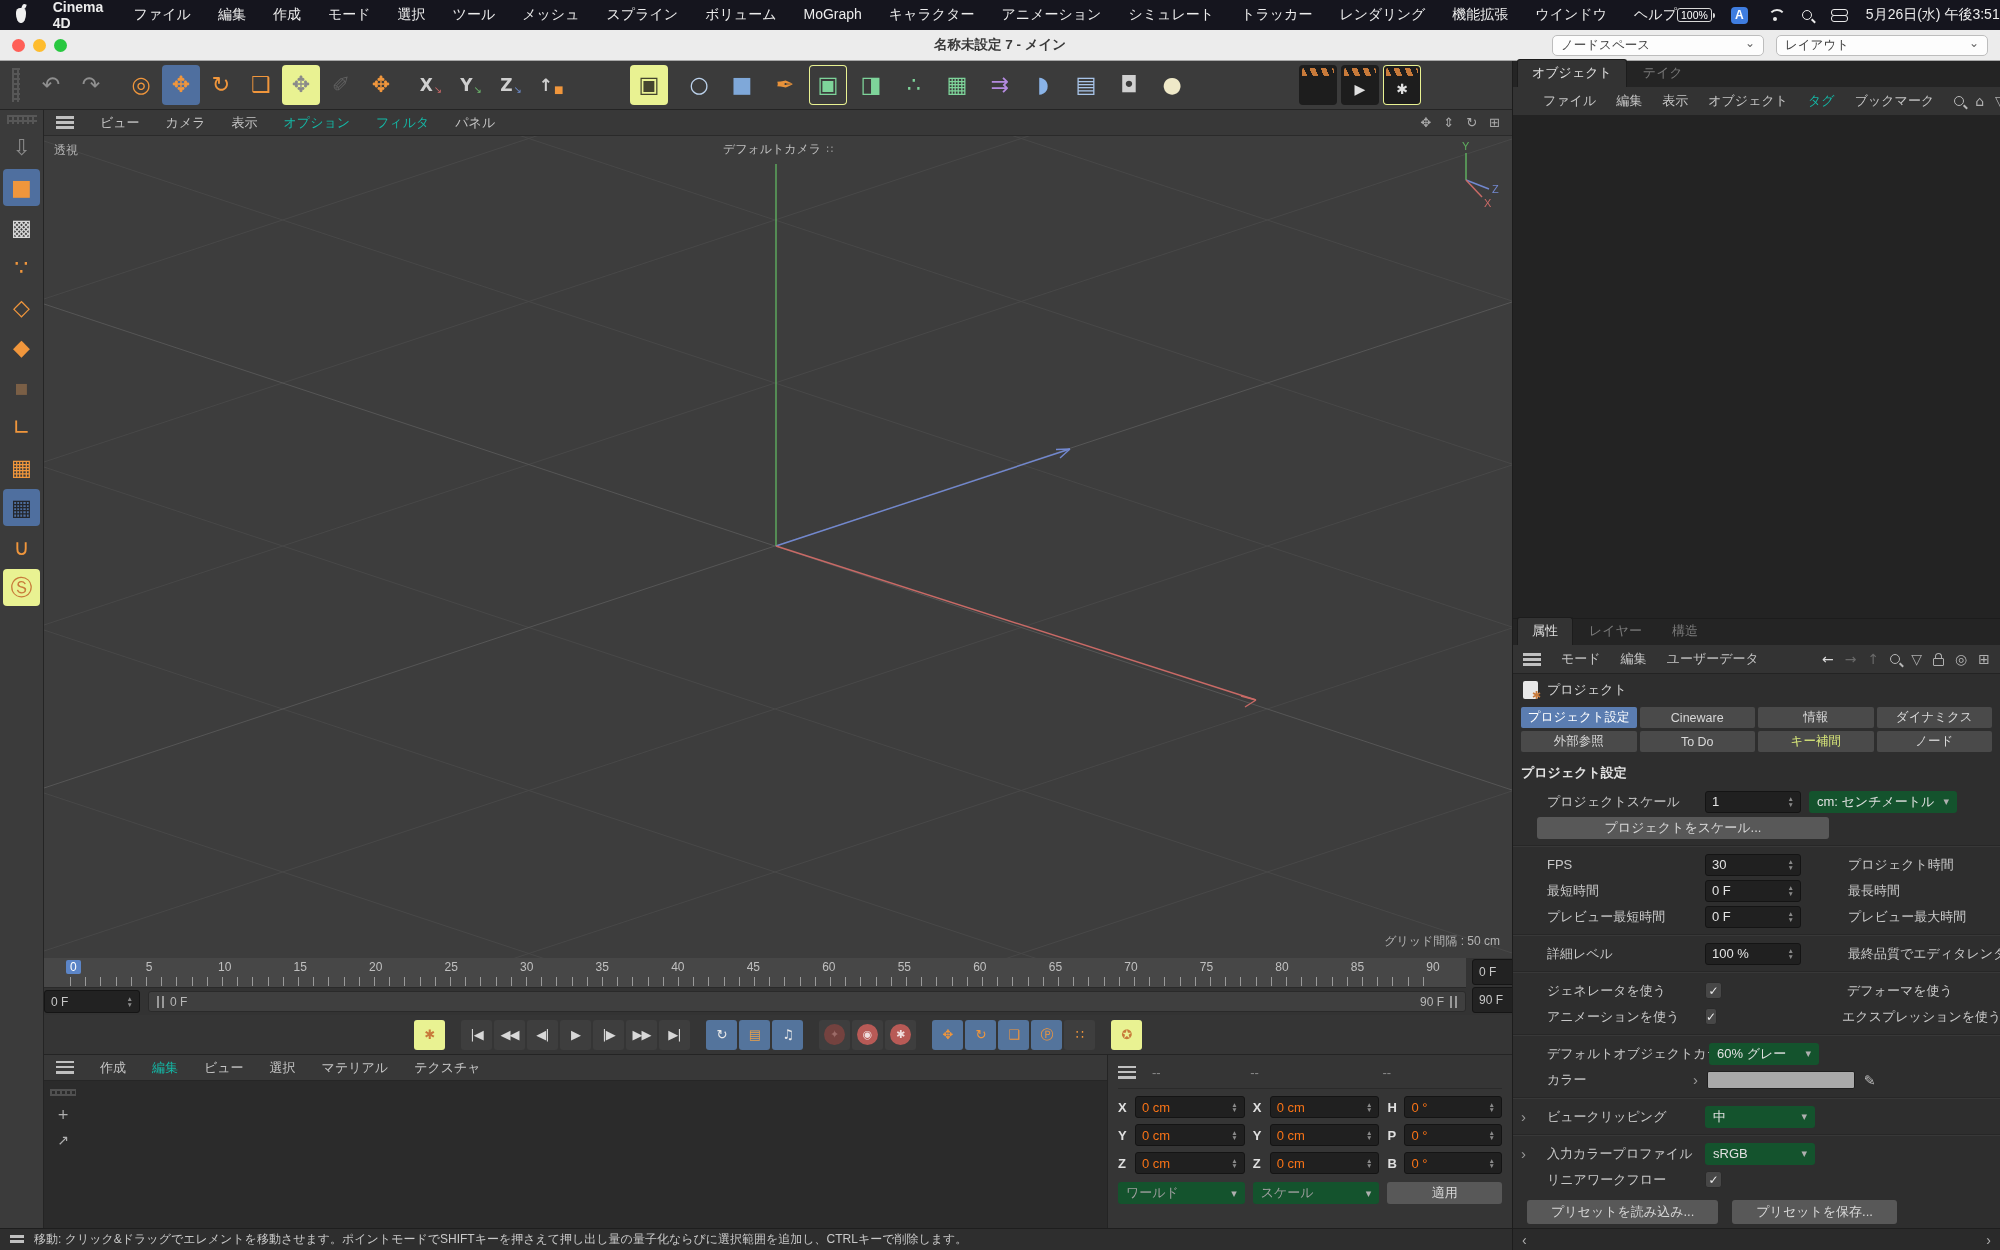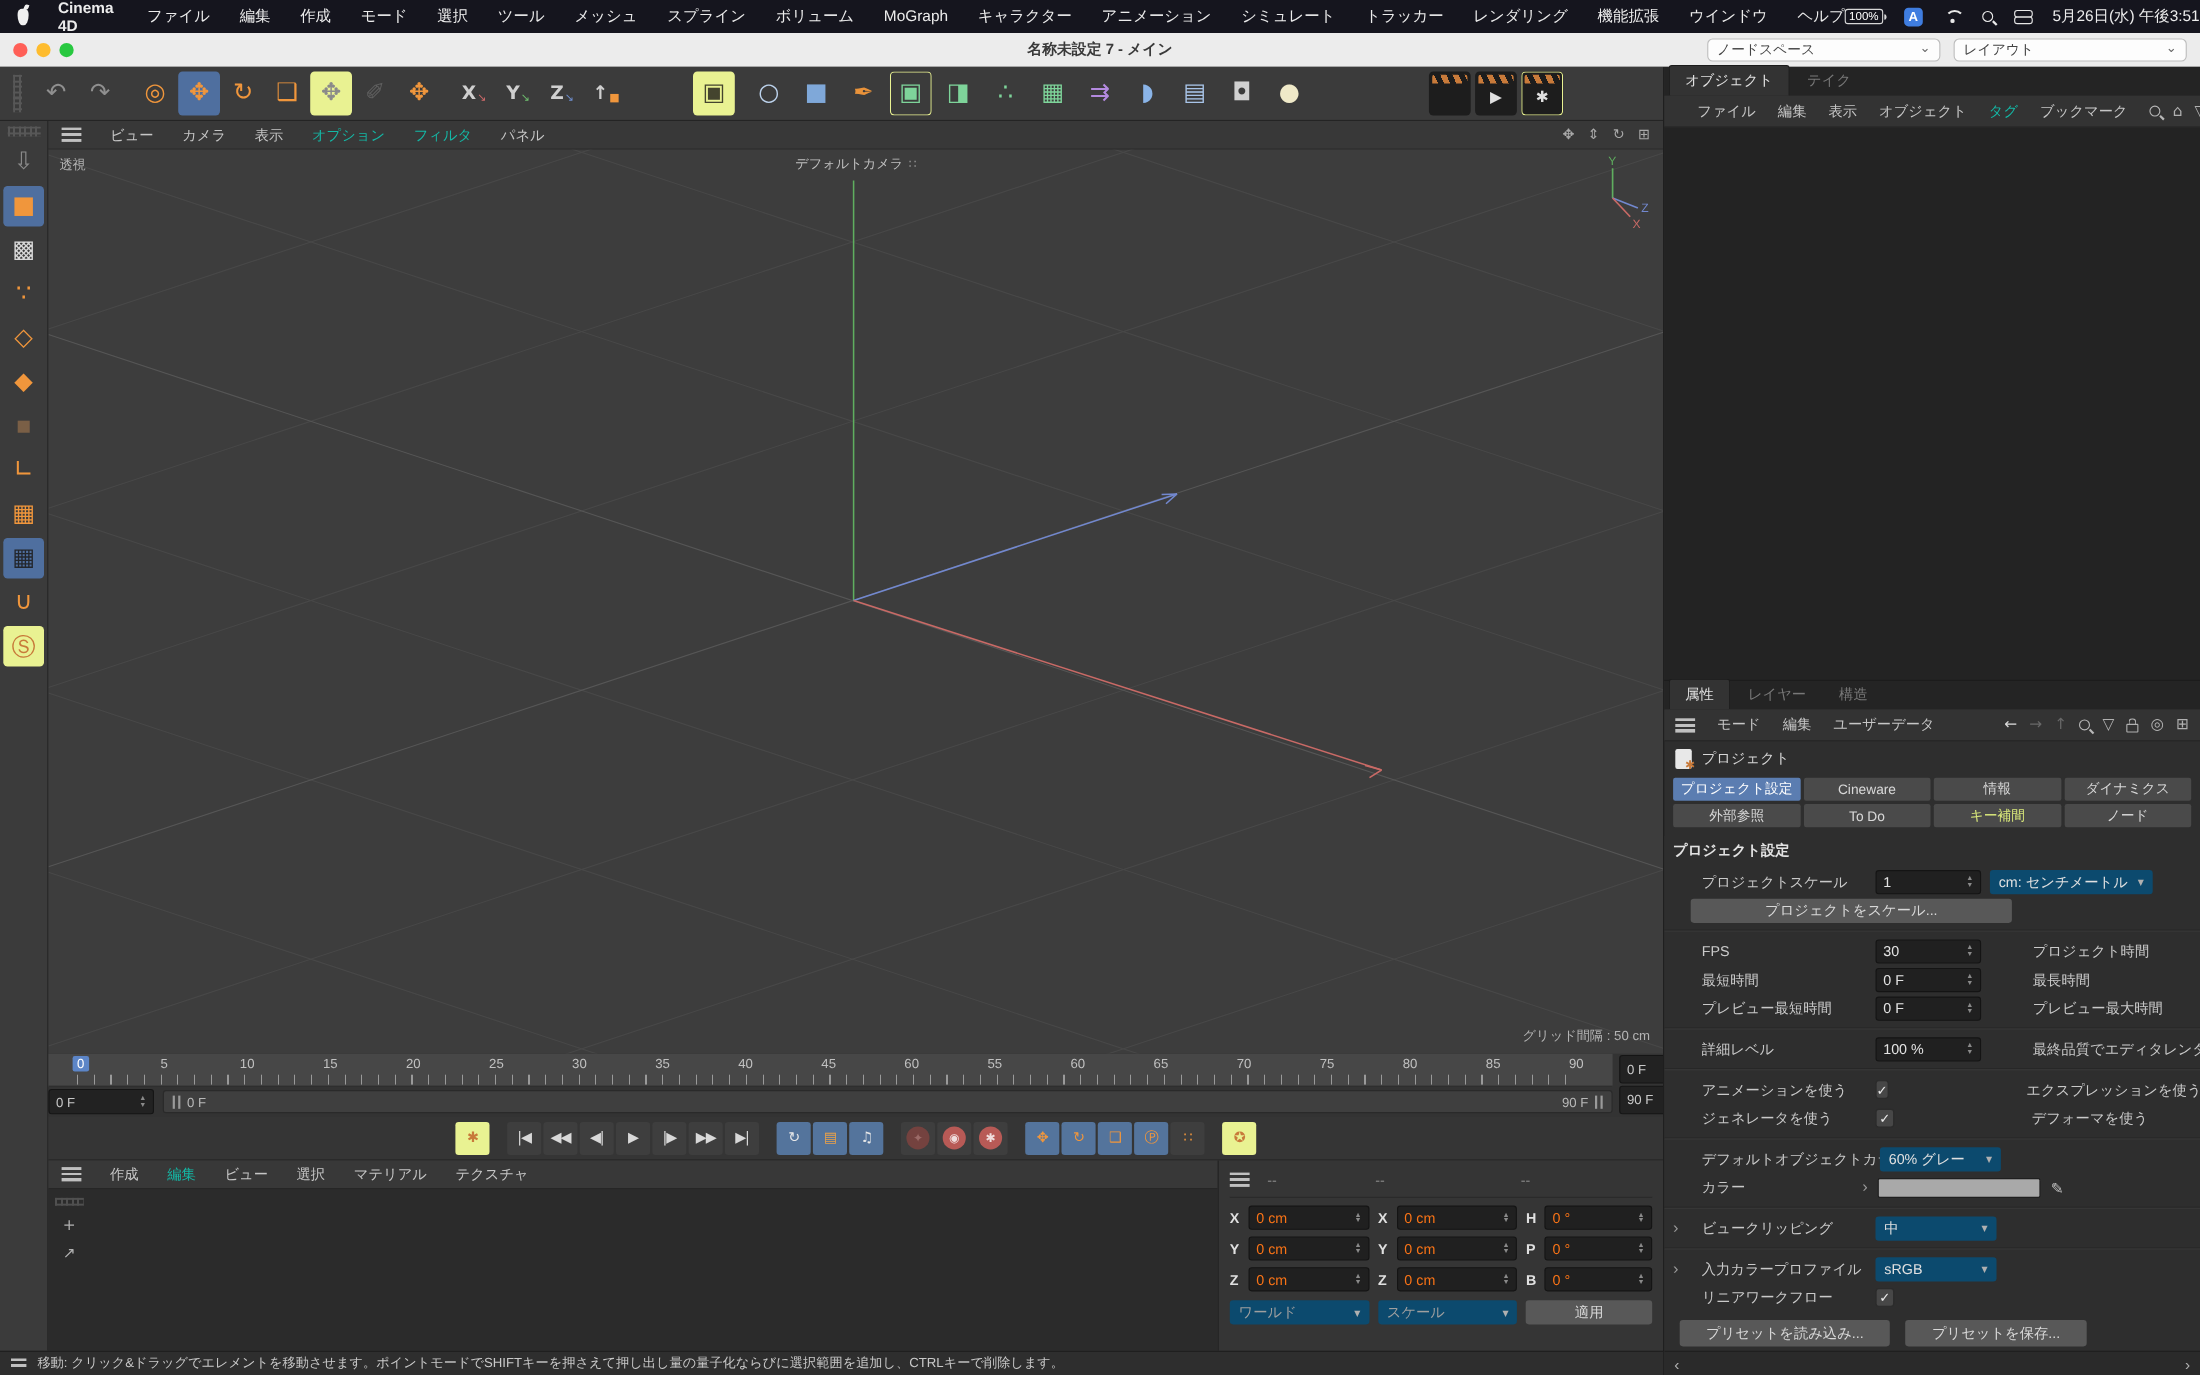--- a/index.html
+++ b/index.html
@@ -112,21 +112,21 @@
 
   
   .coord-panel{position:absolute;left:1107px;top:1055px;width:405px;bottom:22px;background:#353535;border-left:1px solid #242424;padding:5px 10px 0 10px;font-size:13px}
   .coord-head{display:grid;grid-template-columns:1.05fr 1.05fr 0.95fr;align-items:center;height:24px;color:#8a8a8a}
   .coord-head .h1{display:flex;align-items:center;gap:16px}
   .coord-grid{display:grid;grid-template-columns:1.05fr 1.05fr 0.95fr;column-gap:8px;margin-top:4px;border-top:1px solid #2a2a2a;padding-top:7px}
   .coord-row{display:flex;align-items:center;gap:6px;margin-bottom:6px}
   .coord-row .axis{width:11px;font-weight:bold;color:#e0e0e0}
   .field{background:#202020;border:1px solid #141414;border-radius:3px;height:22px;display:flex;align-items:center;justify-content:space-between;padding:0 6px;color:#f97316;flex:1}
   .coord-foot{display:grid;grid-template-columns:1.05fr 1.05fr 0.95fr;column-gap:8px;margin-top:2px}
-  .dd{background:#0c4a6e;border-radius:3px;height:22px;display:flex;align-items:center;justify-content:space-between;padding:0 8px;color:#9f9f9f}
+  .dd{background:#14532d;border-radius:3px;height:22px;display:flex;align-items:center;justify-content:space-between;padding:0 8px;color:#9f9f9f}
   .dd::after{content:"▾";font-size:11px;color:#b0b0b0}
   .btn{background:#585858;border:none;border-radius:3px;height:22px;color:#d8d8d8;font-size:13px;font-family:inherit}
 
   
   .right-panel{position:absolute;left:1512px;top:61px;width:488px;bottom:0;background:#2e2e2e;border-left:1px solid #1c1c1c;display:flex;flex-direction:column}
   .pt-tabs{height:26px;background:#242424;display:flex;align-items:flex-end;padding-left:4px;gap:2px;font-size:13px}
   .pt-tab{padding:4px 14px 5px;color:#787878;border-radius:3px 3px 0 0}
   .pt-tab.active{background:#333;color:#e0e0e0;border:1px solid #1c1c1c;border-bottom:none}
   .pm-bar{height:29px;background:#333;border-bottom:1px solid #232323;display:flex;align-items:center;gap:20px;padding:0 10px;font-size:13px;color:#c6c6c6}
   .pm-icons{margin-left:auto;display:flex;gap:11px;align-items:center}
@@ -810,28 +810,28 @@
       <span class="prop-label">詳細レベル</span>
       <span class="field bright w96">
           <span>100 %</span>
           <span class="stepper"></span>
         </span>
       <span class="prop-right">最終品質でエディタレンダリ</span>
     </div>
     <div class="hr"></div>
 
     <div class="prop-row">
+      <span class="prop-label">ジェネレータを使う</span>
+      <span class="chk"></span>
+      <span class="prop-right" style="margin-left:125px">デフォーマを使う</span>
+    </div>
+    <div class="prop-row">
       <span class="prop-label">アニメーションを使う</span>
       <span class="chk"></span>
       <span class="prop-right" style="margin-left:125px">エクスプレッションを使う</span>
-    </div>
-    <div class="prop-row">
-      <span class="prop-label">ジェネレータを使う</span>
-      <span class="chk"></span>
-      <span class="prop-right" style="margin-left:125px">デフォーマを使う</span>
     </div>
     <div class="hr"></div>
 
     <div class="prop-row">
       <span class="prop-label long">デフォルトオブジェクトカラー</span>
       <span class="dd w110">
           <span style="color:#e0e0e0">60% グレー</span>
         </span>
     </div>
     <div class="prop-row">

